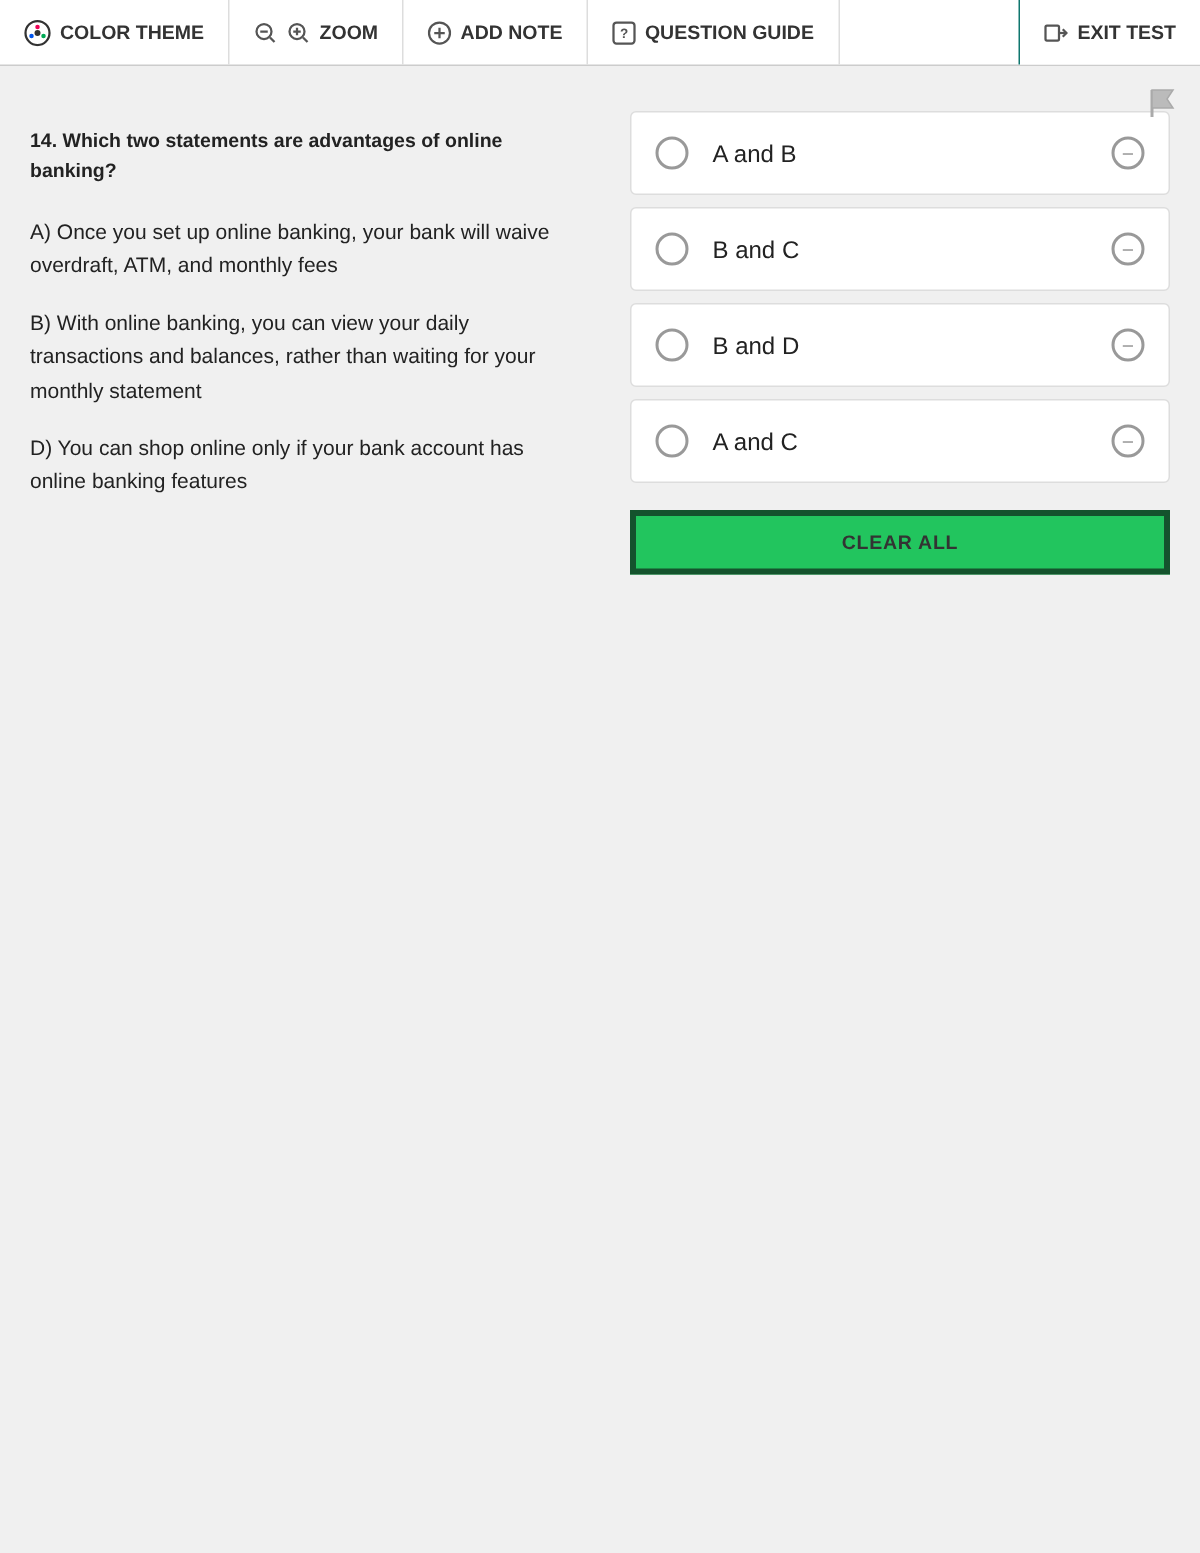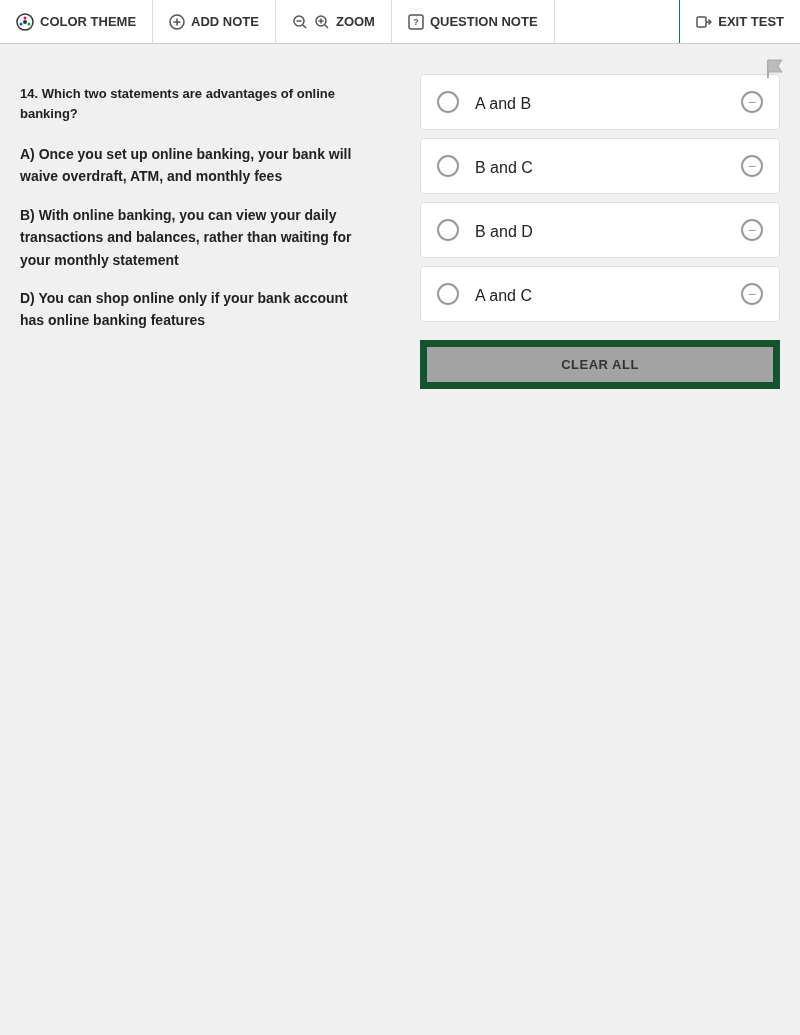--- a/index.html
+++ b/index.html
@@ -75,21 +75,20 @@
 
     
     #question-panel {
       width: 400px;
       padding: 40px 30px 30px 20px;
       background: #f0f0f0;
     }
 
     .option-block {
       margin-bottom: 16px;
-      font-weight: bold;
     }
 
     .option-label {
       font-size: 14px;
       color: #222;
       line-height: 1.6;
     }
 
     
     #answer-panel {
@@ -144,22 +143,22 @@
       justify-content: center;
       color: #999;
       font-size: 14px;
       flex-shrink: 0;
     }
 
     #clear-all-btn {
       display: inline-block;
       margin-top: 10px;
       padding: 10px 22px;
-      border: 7px solid #14532d;
-      background: #a3a3a3;
+      border: 4px solid #14532d;
+      background: #22c55e;
       color: #333;
       font-size: 13px;
       font-weight: bold;
       cursor: pointer;
       letter-spacing: 0.5px;
     }
   </style>
 </head>
 <body>
 
@@ -174,55 +173,55 @@
         <circle cx="5" cy="11" r="1.5" fill="#05e"></circle>
         <circle cx="9" cy="9" r="2" fill="#333"></circle>
       </svg>
     </span>
     <span>COLOR THEME</span>
   </div>
 
   <div class="toolbar-item">
     <span class="toolbar-icon">
       <svg width="16" height="16" viewBox="0 0 16 16" fill="none">
-        <circle cx="8" cy="8" r="7" stroke="#555" stroke-width="1.5"></circle>
-        <line x1="8" y1="4.5" x2="8" y2="11.5" stroke="#555" stroke-width="1.5"></line>
-        <line x1="4.5" y1="8" x2="11.5" y2="8" stroke="#555" stroke-width="1.5"></line>
-      </svg>
-    </span>
-    <span>ADD NOTE</span>
-  </div>
-
-  <div class="toolbar-item">
-    <span class="toolbar-icon">
-      <svg width="16" height="16" viewBox="0 0 16 16" fill="none">
         <circle cx="7" cy="7" r="5" stroke="#555" stroke-width="1.5"></circle>
         <line x1="4.5" y1="7" x2="9.5" y2="7" stroke="#555" stroke-width="1.5"></line>
         <line x1="11" y1="11" x2="14" y2="14" stroke="#555" stroke-width="1.5"></line>
       </svg>
     </span>
     <span class="toolbar-icon">
       <svg width="16" height="16" viewBox="0 0 16 16" fill="none">
         <circle cx="7" cy="7" r="5" stroke="#555" stroke-width="1.5"></circle>
         <line x1="7" y1="4.5" x2="7" y2="9.5" stroke="#555" stroke-width="1.5"></line>
         <line x1="4.5" y1="7" x2="9.5" y2="7" stroke="#555" stroke-width="1.5"></line>
         <line x1="11" y1="11" x2="14" y2="14" stroke="#555" stroke-width="1.5"></line>
       </svg>
     </span>
     <span>ZOOM</span>
   </div>
 
   <div class="toolbar-item">
     <span class="toolbar-icon">
       <svg width="16" height="16" viewBox="0 0 16 16" fill="none">
+        <circle cx="8" cy="8" r="7" stroke="#555" stroke-width="1.5"></circle>
+        <line x1="8" y1="4.5" x2="8" y2="11.5" stroke="#555" stroke-width="1.5"></line>
+        <line x1="4.5" y1="8" x2="11.5" y2="8" stroke="#555" stroke-width="1.5"></line>
+      </svg>
+    </span>
+    <span>ADD NOTE</span>
+  </div>
+
+  <div class="toolbar-item">
+    <span class="toolbar-icon">
+      <svg width="16" height="16" viewBox="0 0 16 16" fill="none">
         <rect x="1" y="1" width="14" height="14" rx="2" stroke="#555" stroke-width="1.5"></rect>
         <text x="8" y="11" text-anchor="middle" font-size="9" fill="#555" font-weight="bold">?</text>
       </svg>
     </span>
-    <span>QUESTION NOTE</span>
+    <span>QUESTION GUIDE</span>
   </div>
 
   <div class="toolbar-item exit-item">
     <span class="toolbar-icon">
       <svg width="16" height="16" viewBox="0 0 16 16" fill="none">
         <rect x="1" y="3" width="9" height="10" rx="1" stroke="#555" stroke-width="1.5"></rect>
         <line x1="10" y1="8" x2="15" y2="8" stroke="#555" stroke-width="1.5"></line>
         <polyline points="12.5,5.5 15,8 12.5,10.5" stroke="#555" stroke-width="1.5" fill="none"></polyline>
       </svg>
     </span>

